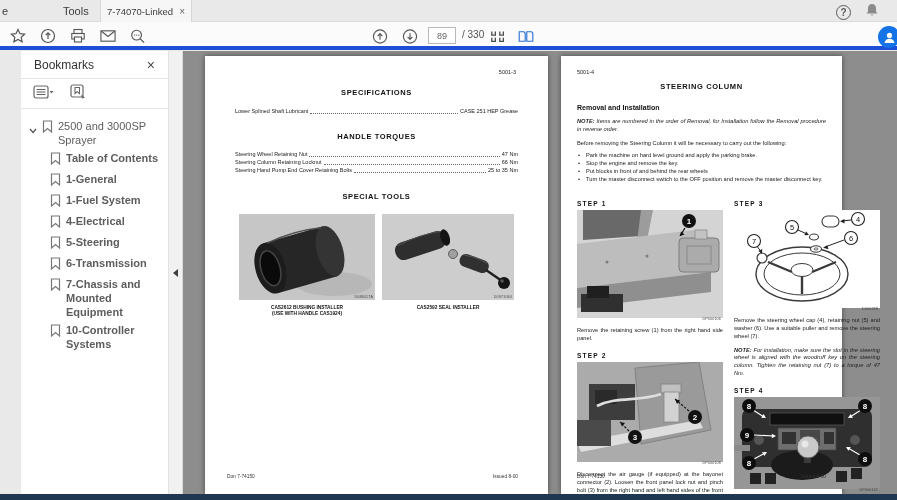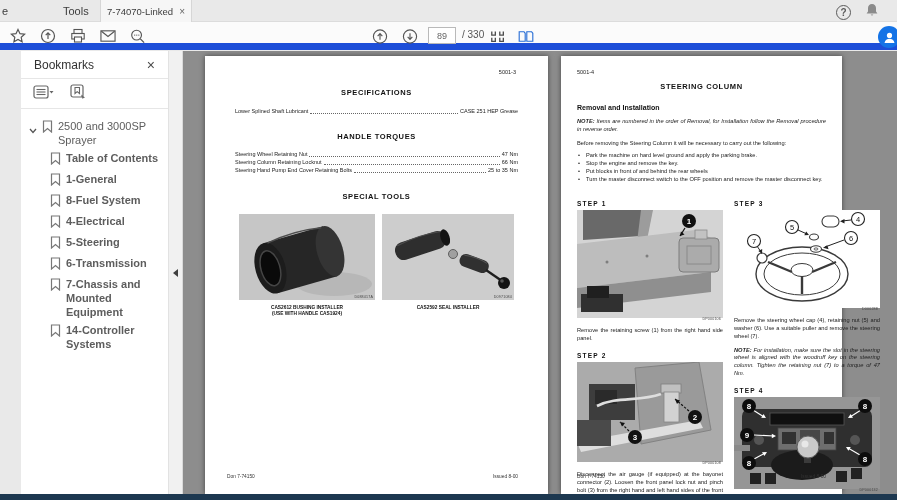--- a/index.html
+++ b/index.html
@@ -15,21 +15,21 @@
   .doc-tab { position:absolute; left:100px; top:0; width:92px; height:22px; background:#f6f6f6;
              border-left:1px solid #d6d6d6; border-right:1px solid #d6d6d6;
              display:flex; align-items:center; gap:4px; padding:0 6px; }
   .doc-tab .title { font-size:9.5px; color:#3c3c3c; white-space:nowrap; overflow:hidden; }
   .doc-tab .close { font-size:10px; color:#666; }
   .tab-right { position:absolute; right:18px; top:3px; display:flex; gap:14px; align-items:center; }
   .help-circle { width:15px; height:15px; border-radius:50%; border:1.2px solid #5a5a5a; color:#5a5a5a;
                  font-size:10px; font-weight:bold; display:flex; align-items:center; justify-content:center; }
 
   
-  .toolbar { position:absolute; top:22px; left:0; right:0; height:28px; background:#fbfbfb; border-bottom:7px solid #1d4ed8; }
+  .toolbar { position:absolute; top:22px; left:0; right:0; height:28px; background:#fbfbfb; border-bottom:4px solid #1d4ed8; }
   .tb-icon { position:absolute; top:6px; width:16px; height:16px; display:flex; align-items:center; justify-content:center; }
   .pagebox { position:absolute; left:428px; top:5px; width:28px; height:17px; border:1px solid #b9b9b9; background:#fff;
              font-size:9px; color:#666; text-align:center; font-family:"Liberation Sans",sans-serif; }
   .pagetotal { position:absolute; left:462px; top:7px; font-size:10px; color:#555; }
   .person-btn { position:absolute; right:-3px; top:4px; width:22px; height:22px; border-radius:50%;
                 background:#1473e6; display:flex; align-items:center; justify-content:center; }
 
   
   .main { position:absolute; top:51px; left:0; right:0; bottom:6px; display:flex;padding-left:21px; }
   .bottombar { position:absolute; left:0; right:0; bottom:0; height:6px; background:#1d3850; }
@@ -229,21 +229,21 @@
         <div class="bm-row child">
           <span class="ribbon"><svg width="11" height="13" viewBox="0 0 11 13">
                 <path d="M1.5 1h8v11L5.5 8.6 1.5 12z" fill="none" stroke="#777" stroke-width="1.2"></path>
               </svg></span>
           <span class="lbl">1-General</span>
         </div>
         <div class="bm-row child">
           <span class="ribbon"><svg width="11" height="13" viewBox="0 0 11 13">
                 <path d="M1.5 1h8v11L5.5 8.6 1.5 12z" fill="none" stroke="#777" stroke-width="1.2"></path>
               </svg></span>
-          <span class="lbl">8-Fuel System</span>
+          <span class="lbl">1-Fuel System</span>
         </div>
         <div class="bm-row child">
           <span class="ribbon"><svg width="11" height="13" viewBox="0 0 11 13">
                 <path d="M1.5 1h8v11L5.5 8.6 1.5 12z" fill="none" stroke="#777" stroke-width="1.2"></path>
               </svg></span>
           <span class="lbl">4-Electrical</span>
         </div>
         <div class="bm-row child">
           <span class="ribbon"><svg width="11" height="13" viewBox="0 0 11 13">
                 <path d="M1.5 1h8v11L5.5 8.6 1.5 12z" fill="none" stroke="#777" stroke-width="1.2"></path>
@@ -259,21 +259,21 @@
         <div class="bm-row child">
           <span class="ribbon"><svg width="11" height="13" viewBox="0 0 11 13">
                 <path d="M1.5 1h8v11L5.5 8.6 1.5 12z" fill="none" stroke="#777" stroke-width="1.2"></path>
               </svg></span>
           <span class="lbl">7-Chassis and Mounted Equipment</span>
         </div>
         <div class="bm-row child">
           <span class="ribbon"><svg width="11" height="13" viewBox="0 0 11 13">
                 <path d="M1.5 1h8v11L5.5 8.6 1.5 12z" fill="none" stroke="#777" stroke-width="1.2"></path>
               </svg></span>
-          <span class="lbl">14-Controller Systems</span>
+          <span class="lbl">10-Controller Systems</span>
         </div>
       </div>
     </div>
 
     <div class="gutter">
       <div class="collapse-arrow"></div>
     </div>
 
     <div class="docarea">
 

